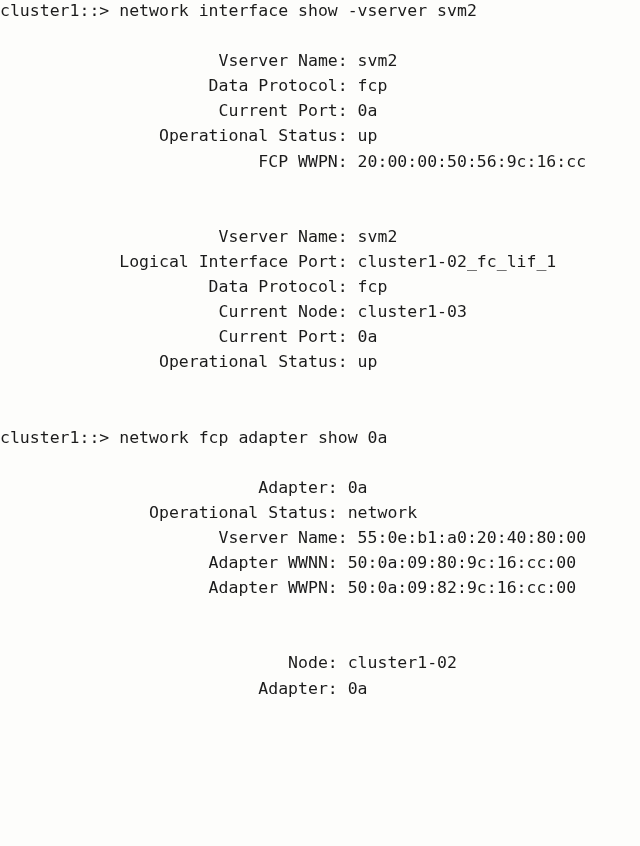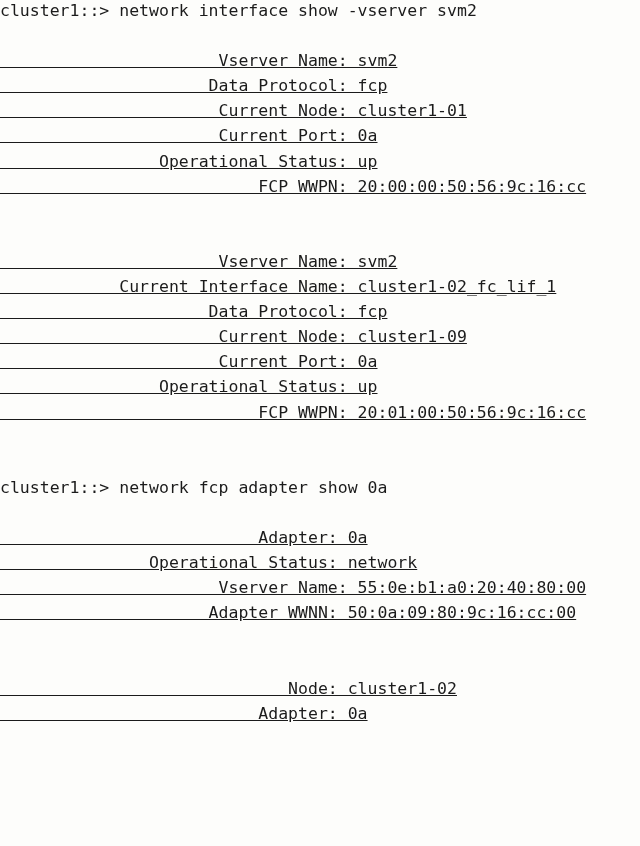--- a/index.html
+++ b/index.html
@@ -53,51 +53,49 @@
   .line.blank {
     color: transparent;
   }
 
   .prompt-line {
     color: #1b1b1b;
   }
 
   .field-line {
     color: #1b1b1b;
-    text-decoration: underline;
   }
 </style>
 </head>
 <body>
 
 <div id="terminal">
   <div class="screen-lines" id="screen-lines">
       <div class="line prompt-line">cluster1::&gt; network interface show -vserver svm2</div>
       <div class="line blank"></div>
       <div class="line field-line">                      Vserver Name: svm2</div>
       <div class="line field-line">                     Data Protocol: fcp</div>
-      <div class="line field-line">                      Current Node: cluster1-01</div>
       <div class="line field-line">                      Current Port: 0a</div>
       <div class="line field-line">                Operational Status: up</div>
       <div class="line field-line">                          FCP WWPN: 20:00:00:50:56:9c:16:cc</div>
       <div class="line blank"></div>
       <div class="line blank"></div>
       <div class="line field-line">                      Vserver Name: svm2</div>
-      <div class="line field-line">            Current Interface Name: cluster1-02_fc_lif_1</div>
+      <div class="line field-line">            Logical Interface Port: cluster1-02_fc_lif_1</div>
       <div class="line field-line">                     Data Protocol: fcp</div>
-      <div class="line field-line">                      Current Node: cluster1-09</div>
+      <div class="line field-line">                      Current Node: cluster1-03</div>
       <div class="line field-line">                      Current Port: 0a</div>
       <div class="line field-line">                Operational Status: up</div>
-      <div class="line field-line">                          FCP WWPN: 20:01:00:50:56:9c:16:cc</div>
       <div class="line blank"></div>
       <div class="line blank"></div>
       <div class="line prompt-line">cluster1::&gt; network fcp adapter show 0a</div>
       <div class="line blank"></div>
       <div class="line field-line">                          Adapter: 0a</div>
       <div class="line field-line">               Operational Status: network</div>
       <div class="line field-line">                      Vserver Name: 55:0e:b1:a0:20:40:80:00</div>
       <div class="line field-line">                     Adapter WWNN: 50:0a:09:80:9c:16:cc:00</div>
+      <div class="line field-line">                     Adapter WWPN: 50:0a:09:82:9c:16:cc:00</div>
       <div class="line blank"></div>
       <div class="line blank"></div>
       <div class="line field-line">                             Node: cluster1-02</div>
       <div class="line field-line">                          Adapter: 0a</div>
     </div>
 </div>
 
 </body></html>

